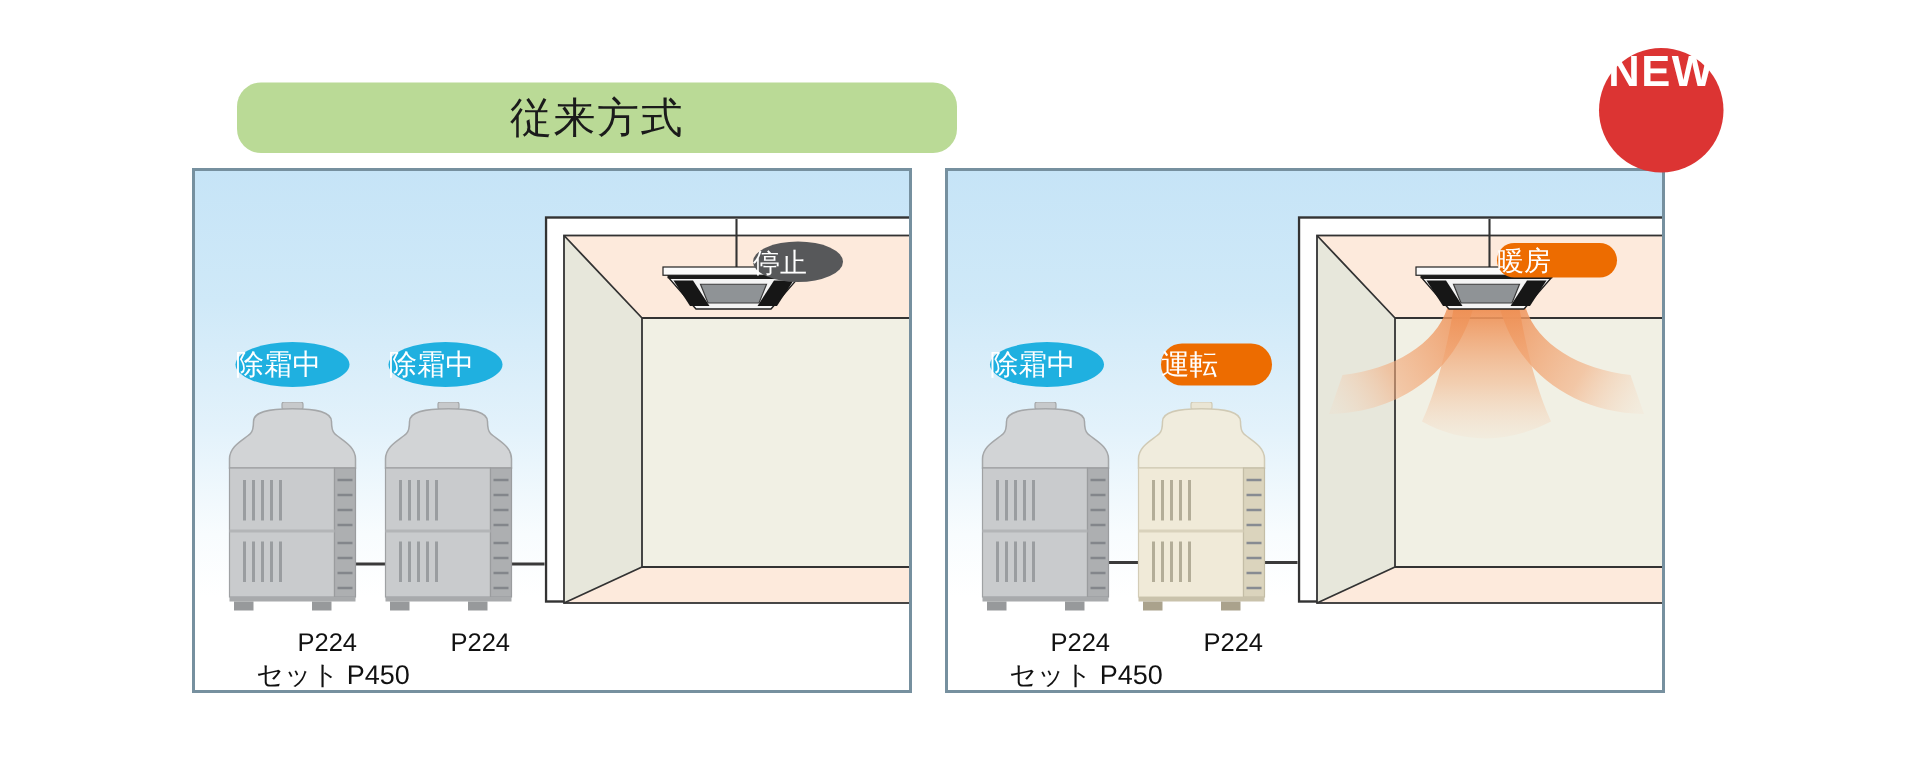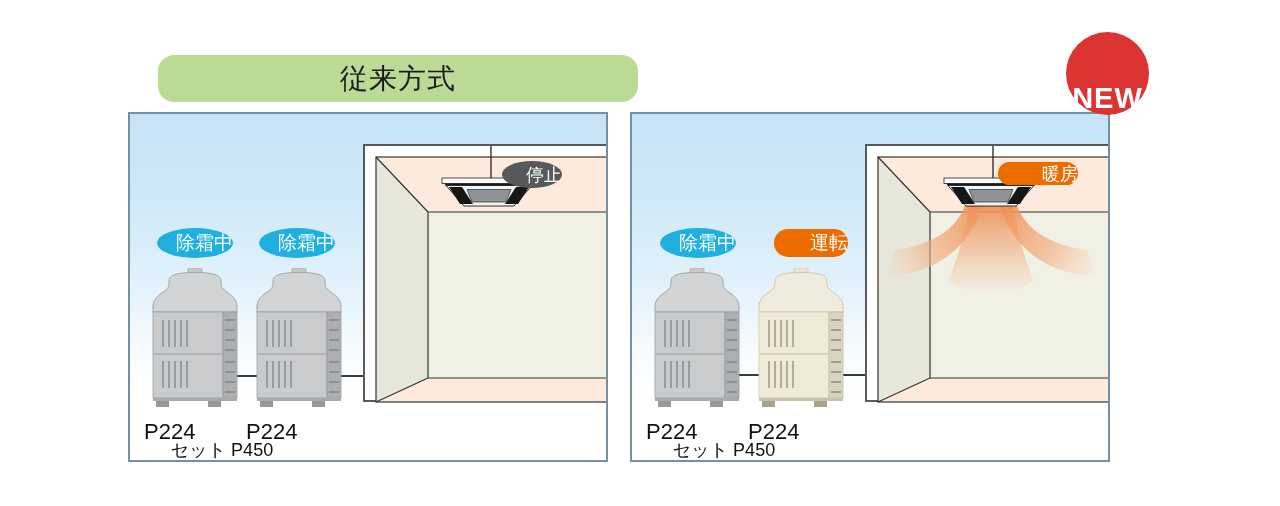--- a/index.html
+++ b/index.html
@@ -11,33 +11,33 @@
   .hdr{
     position:absolute;top:55px;height:47px;border-radius:16px;
     display:flex;align-items:center;justify-content:center;
     font-size:28px;letter-spacing:1px;color:#1b1b1b;margin-left:30px;
   }
   .hdr-left{left:128px;width:480px;background:#bada96;}
   .hdr-right{left:630px;width:480px;background:#f8bca2;}
   .new-badge{
     position:absolute;left:1066px;top:32px;width:83px;height:83px;border-radius:50%;
     background:#dc3433;color:#fff;font-weight:bold;font-size:29px;letter-spacing:1px;
-    display:flex;align-items:flex-end;justify-content:center;z-index:6;
+    display:flex;align-items:flex-start;justify-content:center;z-index:6;
   }
   
   .panel{
     position:absolute;top:112px;width:480px;height:350px;box-sizing:border-box;
     border:2px solid #76909f;overflow:hidden;
     background:linear-gradient(180deg,#c6e4f7 0%,#cfe9f8 25%,#e3f2fb 50%,#f8fcfe 70%,#ffffff 82%);
   }
   .panel-left{left:128px;}
   .panel-right{left:630px;}
   
   .badge{
-    position:absolute;display:flex;align-items:center;justify-content:flex-end;
+    position:absolute;display:flex;align-items:center;justify-content:flex-start;
     color:#fff;font-size:19px;z-index:4;white-space:nowrap;
   }
   .badge.ellipse{border-radius:50%;}
   .badge.stadium{border-radius:15px;}
   .bg-blue{background:#1fb0e0;font-family:Liberation Mono, monospace;}
   .bg-orange{background:#ed6c00;}
   .bg-dark{background:#57585a;}
   .ou-badge{top:114px;width:76px;height:30px;}
   .ou-badge.stadium{top:115px;width:74px;height:28px;}
   .in-badge{font-size:18px;}
@@ -70,21 +70,21 @@
   .room .edges{fill:none;stroke:#333;stroke-width:1.2;}
   .room .ceil{fill:#fdeadc;}
   .room .lwall{fill:#e7e7db;}
   .room .bwall{fill:#f1f0e4;}
   .room .floor{fill:#fdeadc;}
   .room .pipe{stroke:#333;stroke-width:1.4;}
   .room .plate{fill:#fbfbfb;stroke:#222;stroke-width:0.8;}
   .room .cbody{fill:#f4f4f4;stroke:#1c1c1c;stroke-width:0.9;}
   .room .cpanel{fill:#8f9396;stroke:#3c3c3c;stroke-width:0.8;}
   
-  .cap{position:absolute;width:94px;top:305px;text-align:left;font-size:22px;color:#111;z-index:2;}
+  .cap{position:absolute;width:94px;top:305px;text-align:right;font-size:17px;color:#111;z-index:2;}
   .cap.c1{left:14px;}
   .cap.c2{left:116px;}
   .setlbl{position:absolute;left:12px;width:160px;top:324px;text-align:center;font-size:18px;color:#111;z-index:2;}
 </style>
 </head>
 <body>
 
 <div class="stage">
 
   <div class="hdr hdr-left">

